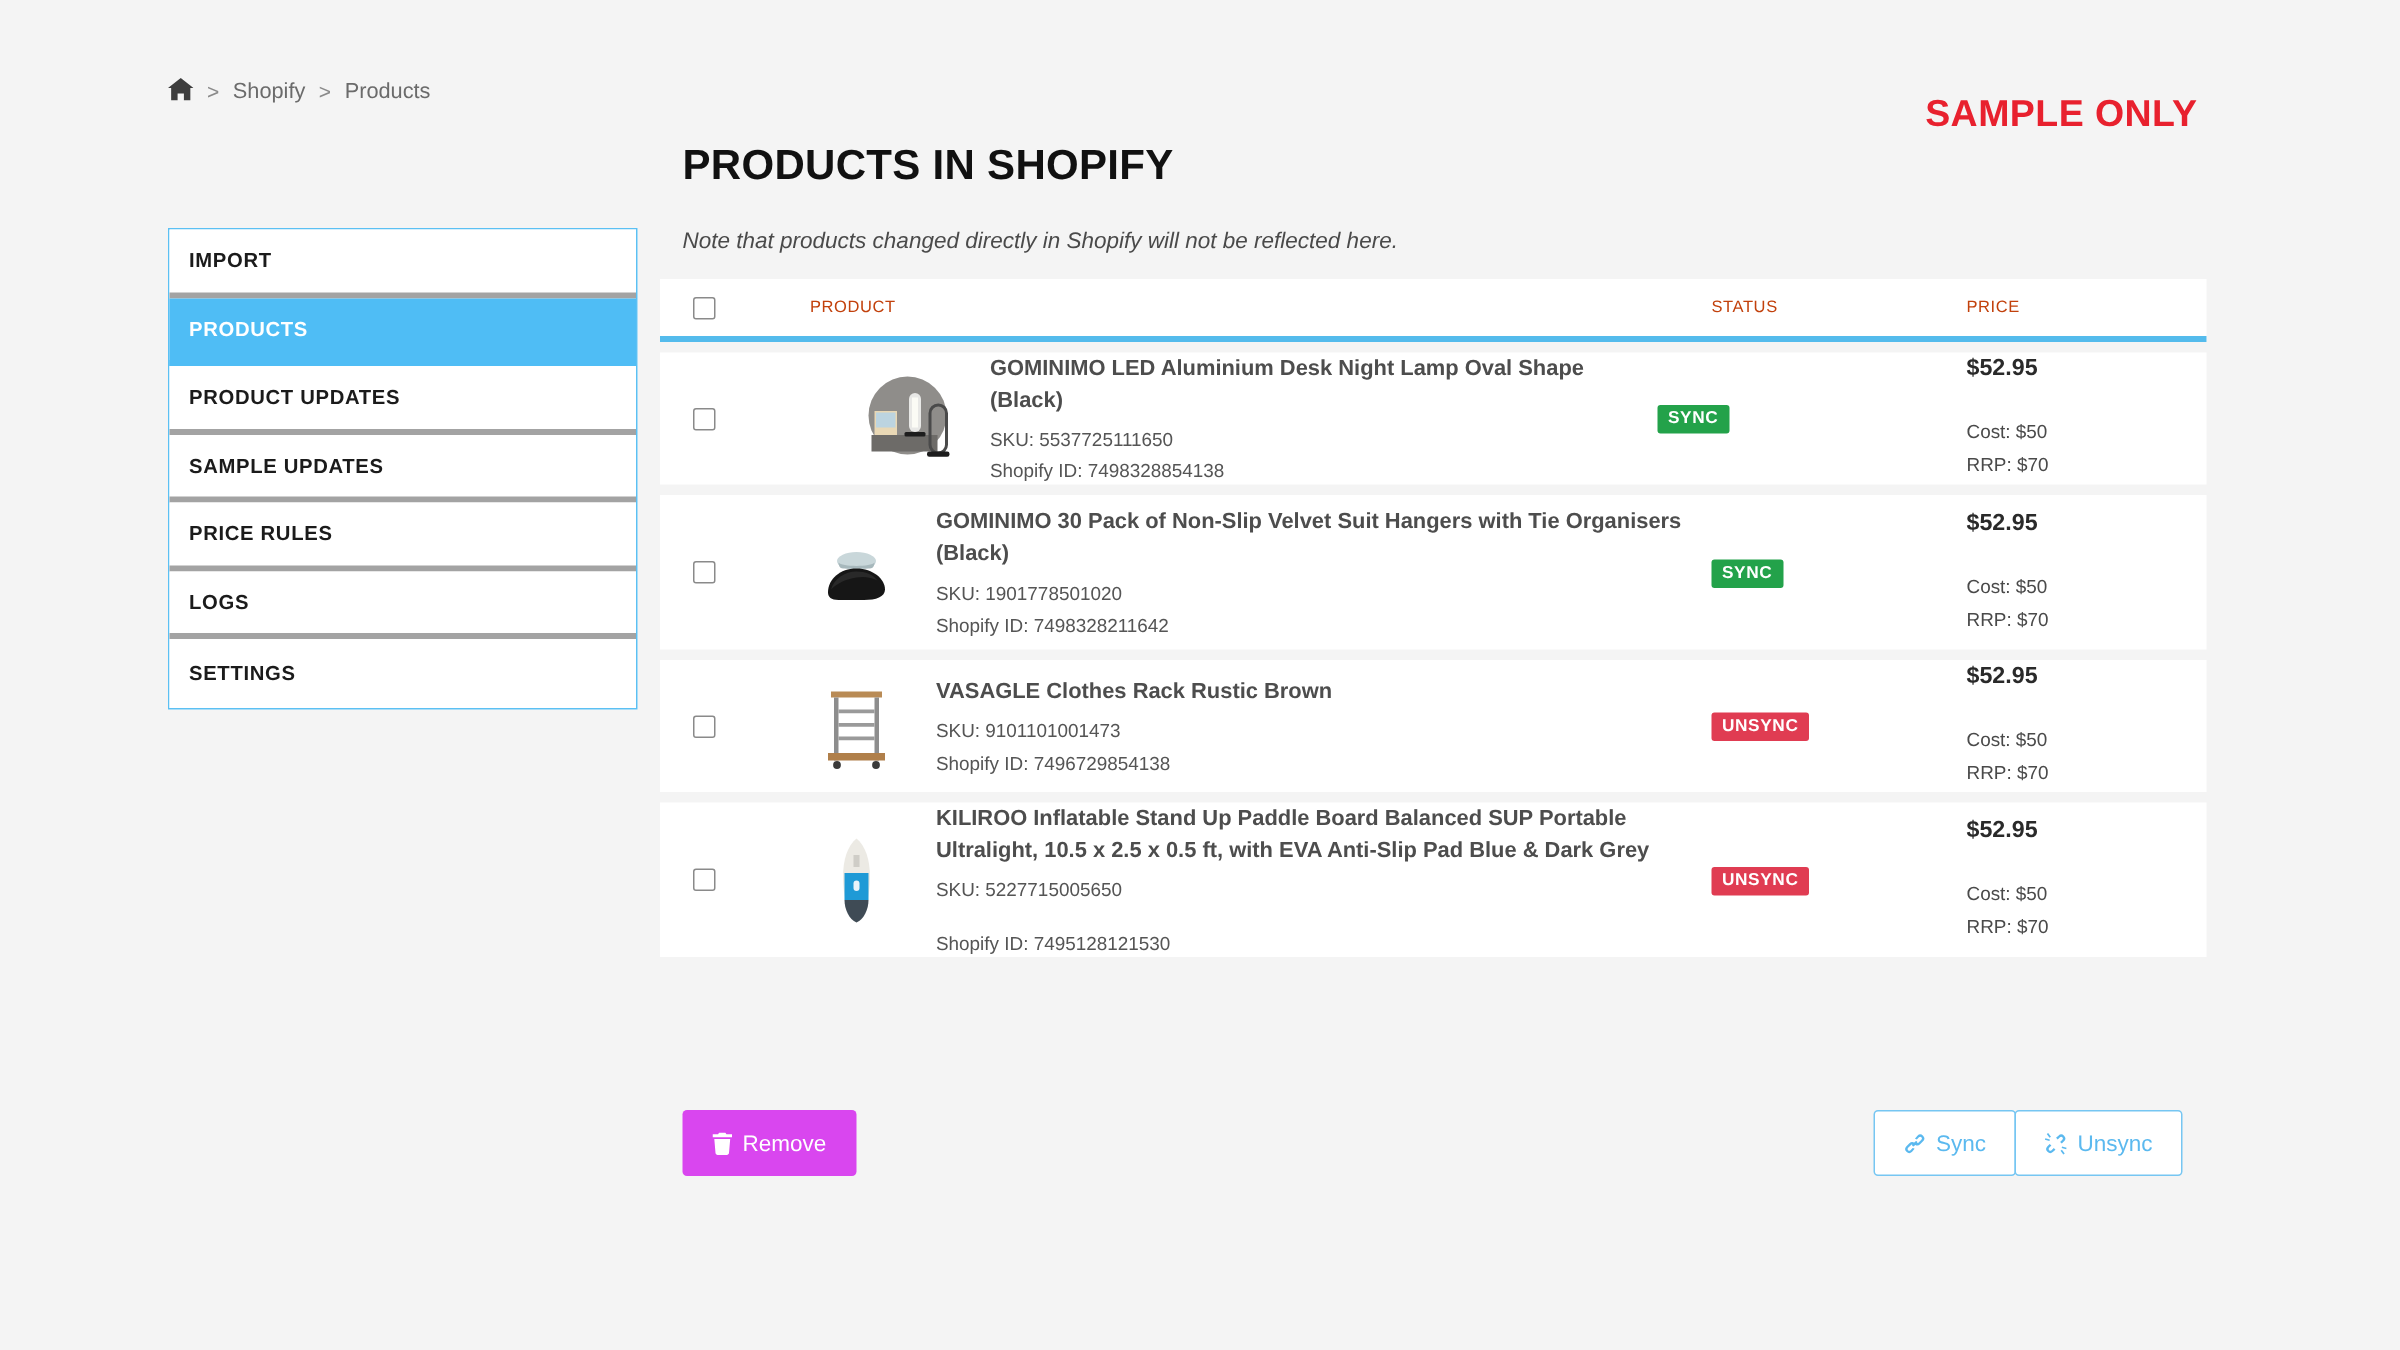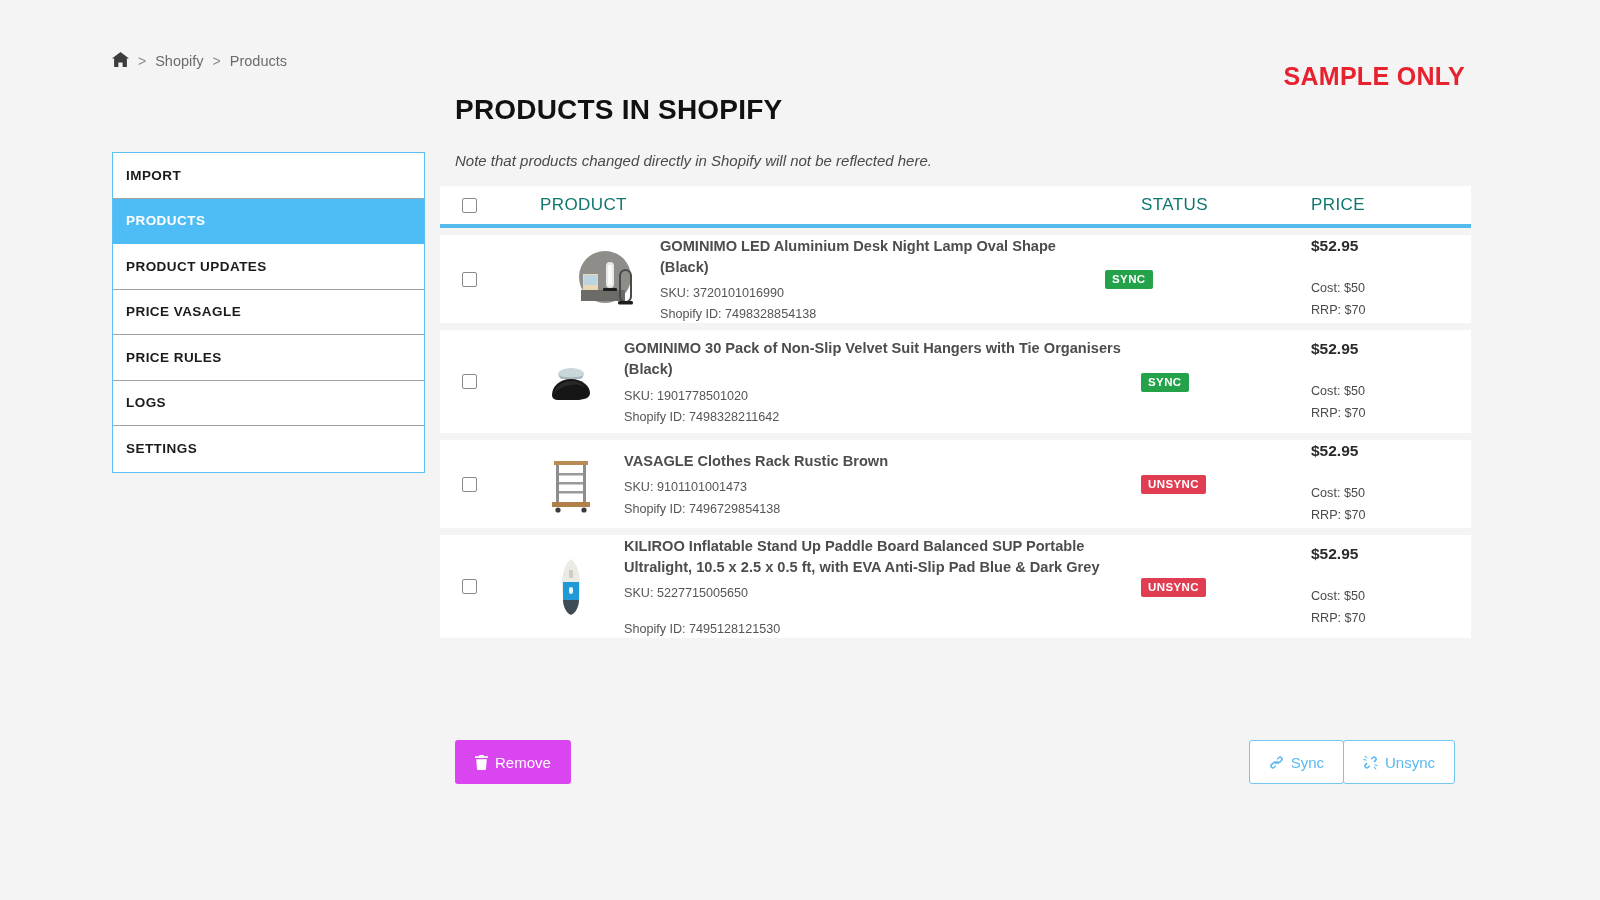--- a/index.html
+++ b/index.html
@@ -70,21 +70,21 @@
   }
   .side-item {
     height: 45.5px;
     display: flex;
     align-items: center;
     padding: 0 0 0 13px;
     font-size: 13.5px;
     font-weight: bold;
     letter-spacing: .45px;
     color: #1b1b1b;
-    border-bottom: 1px solid #a3a3a3;
+    border-bottom: 4px solid #a3a3a3;
     background: #fff;
     cursor: pointer;
   }
   .side-item:last-child { border-bottom: none; }
   .side-item.active {
     background: #4fbdf5;
     color: #ffffff;
     border-bottom-color: #4fbdf5;
   }
 
@@ -97,23 +97,23 @@
   }
   .thead {
     background: #ffffff;
     height: 42px;
     display: flex;
     align-items: center;
     border-bottom: 4px solid #54bbec;
     padding-left: 22px;
   }
   .th {
-    font-size: 17px;
+    font-size: 11px;
     letter-spacing: .4px;
-    color: #0f766e;
+    color: #c2410c;
   }
   .col-check { width: 78px; display:flex; align-items:center; }
   .col-product { flex: 1; }
   .col-status { width: 170px; }
   .col-price { width: 160px; }
 
   .chk {
     width: 15px;
     height: 15px;
     border: 1px solid #8a8a8a;
@@ -245,21 +245,21 @@
   <div class="side-item">
     <span>IMPORT</span>
   </div>
   <div class="side-item active">
     <span>PRODUCTS</span>
   </div>
   <div class="side-item">
     <span>PRODUCT UPDATES</span>
   </div>
   <div class="side-item">
-    <span>PRICE VASAGLE</span>
+    <span>SAMPLE UPDATES</span>
   </div>
   <div class="side-item">
     <span>PRICE RULES</span>
   </div>
   <div class="side-item">
     <span>LOGS</span>
   </div>
   <div class="side-item">
     <span>SETTINGS</span>
   </div>
@@ -289,21 +289,21 @@
           <rect x="5" y="42" width="44" height="11" fill="#6d6b68"></rect>
           <rect x="30" y="14" width="8" height="26" rx="4" fill="#e8e8e6"></rect>
           <rect x="32" y="17" width="4" height="20" fill="#fbfbf5"></rect>
           <rect x="27" y="40" width="14" height="3" rx="1" fill="#1d1d1d"></rect>
           <rect x="44" y="22" width="11" height="32" rx="5.5" fill="none" stroke="#4a4a4a" stroke-width="2"></rect>
           <rect x="42" y="53" width="15" height="3.5" rx="1.5" fill="#1d1d1d"></rect>
         </svg>
       </div>
       <div class="prod-info">
         <div class="prod-name">GOMINIMO LED Aluminium Desk Night Lamp Oval Shape (Black)</div>
-        <div class="prod-meta">SKU: 3720101016990</div>
+        <div class="prod-meta">SKU: 5537725111650</div>
         <div class="prod-meta" style="margin-top:1px">Shopify ID: 7498328854138</div>
       </div>
     </div>
     <div class="col-status">
       <span class="badge sync">SYNC</span>
     </div>
     <div class="col-price">
       <div class="price-main">$52.95</div>
       <div class="price-sub">Cost: $50</div>
       <div class="price-sub" style="margin-top:1px">RRP: $70</div>

